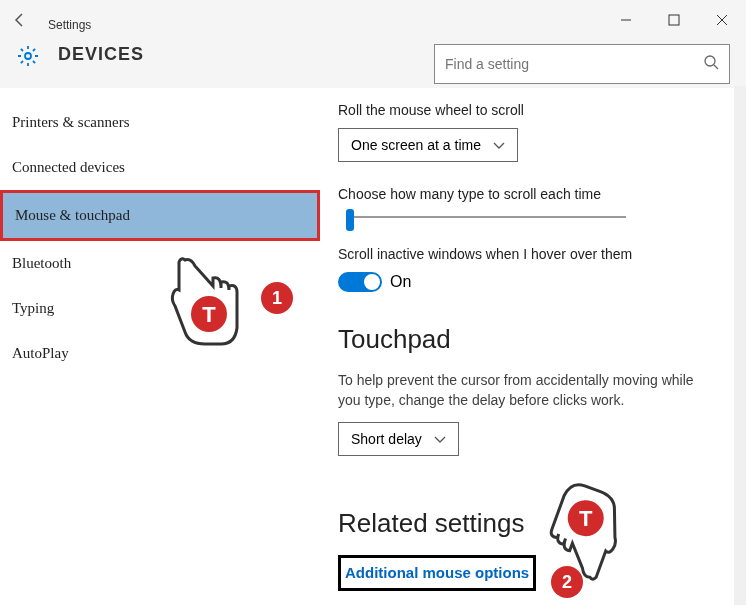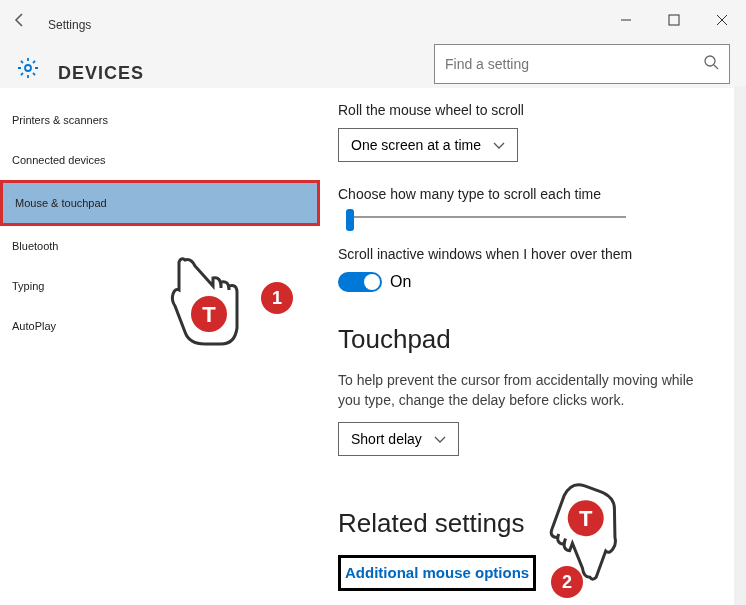--- a/index.html
+++ b/index.html
@@ -4,30 +4,30 @@
   <style>
     * { margin: 0; padding: 0; box-sizing: border-box; font-family: 'Segoe UI', Tahoma, sans-serif; }
     body { width: 746px; height: 605px; background: #fff; overflow: hidden; position: relative; }
     
     .titlebar { height: 32px; display: flex; align-items: flex-end; padding: 0 8px; background: #f5f5f5; }
     .back-btn { width: 24px; height: 24px; display: flex; align-items: center; justify-content: center; margin-right: 16px; color: #666; }
     .title-text { font-size: 12px; color: #333; }
     .win-controls { margin-left: auto; display: flex; gap: 16px; }
     .win-btn { width: 32px; height: 24px; display: flex; align-items: center; justify-content: center; color: #333; }
     
-    .header-row { display: flex; align-items: flex-end; padding: 12px 16px 4px; background: #f5f5f5; }
+    .header-row { display: flex; align-items: flex-start; padding: 12px 16px 4px; background: #f5f5f5; }
     .gear-icon { color: #0078d7; margin-right: 18px; }
     .page-title { font-size: 18px; font-weight: 600; letter-spacing: 1px; color: #333; }
     .search-box { margin-left: auto; width: 296px; height: 40px; border: 1px solid #888; display: flex; align-items: center; padding: 0 10px; background: #fff; }
     .search-input { flex: 1; border: none; outline: none; font-size: 14px; color: #666; }
     .search-icon { color: #666; }
     
     .body-row { display: flex; height: calc(100% - 80px); }
     .sidebar { width: 320px; padding-top: 12px; }
-    .nav-item { padding: 14px 12px; font-size: 11px; color: #222; cursor: pointer; }
+    .nav-item { padding: 14px 12px; font-size: 15px; color: #222; cursor: pointer; font-family: Liberation Serif, serif; }
     .nav-item.selected { background: #8fb7da; border: 3px solid #d62e2e; }
     
     .content { flex: 1; padding: 14px 18px 0 18px; position: relative; overflow: hidden; }
     .label-txt { font-size: 14px; color: #222; margin-bottom: 10px; }
     .dropdown { border: 1px solid #666; padding: 8px 12px; display: inline-flex; align-items: center; gap: 12px; font-size: 14px; margin-bottom: 24px; text-align: right; }
     .chevron { color: #555; }
     .slider-track { width: 280px; height: 2px; background: #999; position: relative; margin: 14px 0 28px 8px; }
     .slider-thumb { position: absolute; left: 0; top: -7px; width: 8px; height: 22px; background: #0078d7; border-radius: 3px; }
     .toggle-row { display: flex; align-items: center; gap: 8px; margin-top: 10px; margin-bottom: 32px; }
     .toggle { width: 44px; height: 20px; background: #0078d7; border-radius: 10px; position: relative; }

